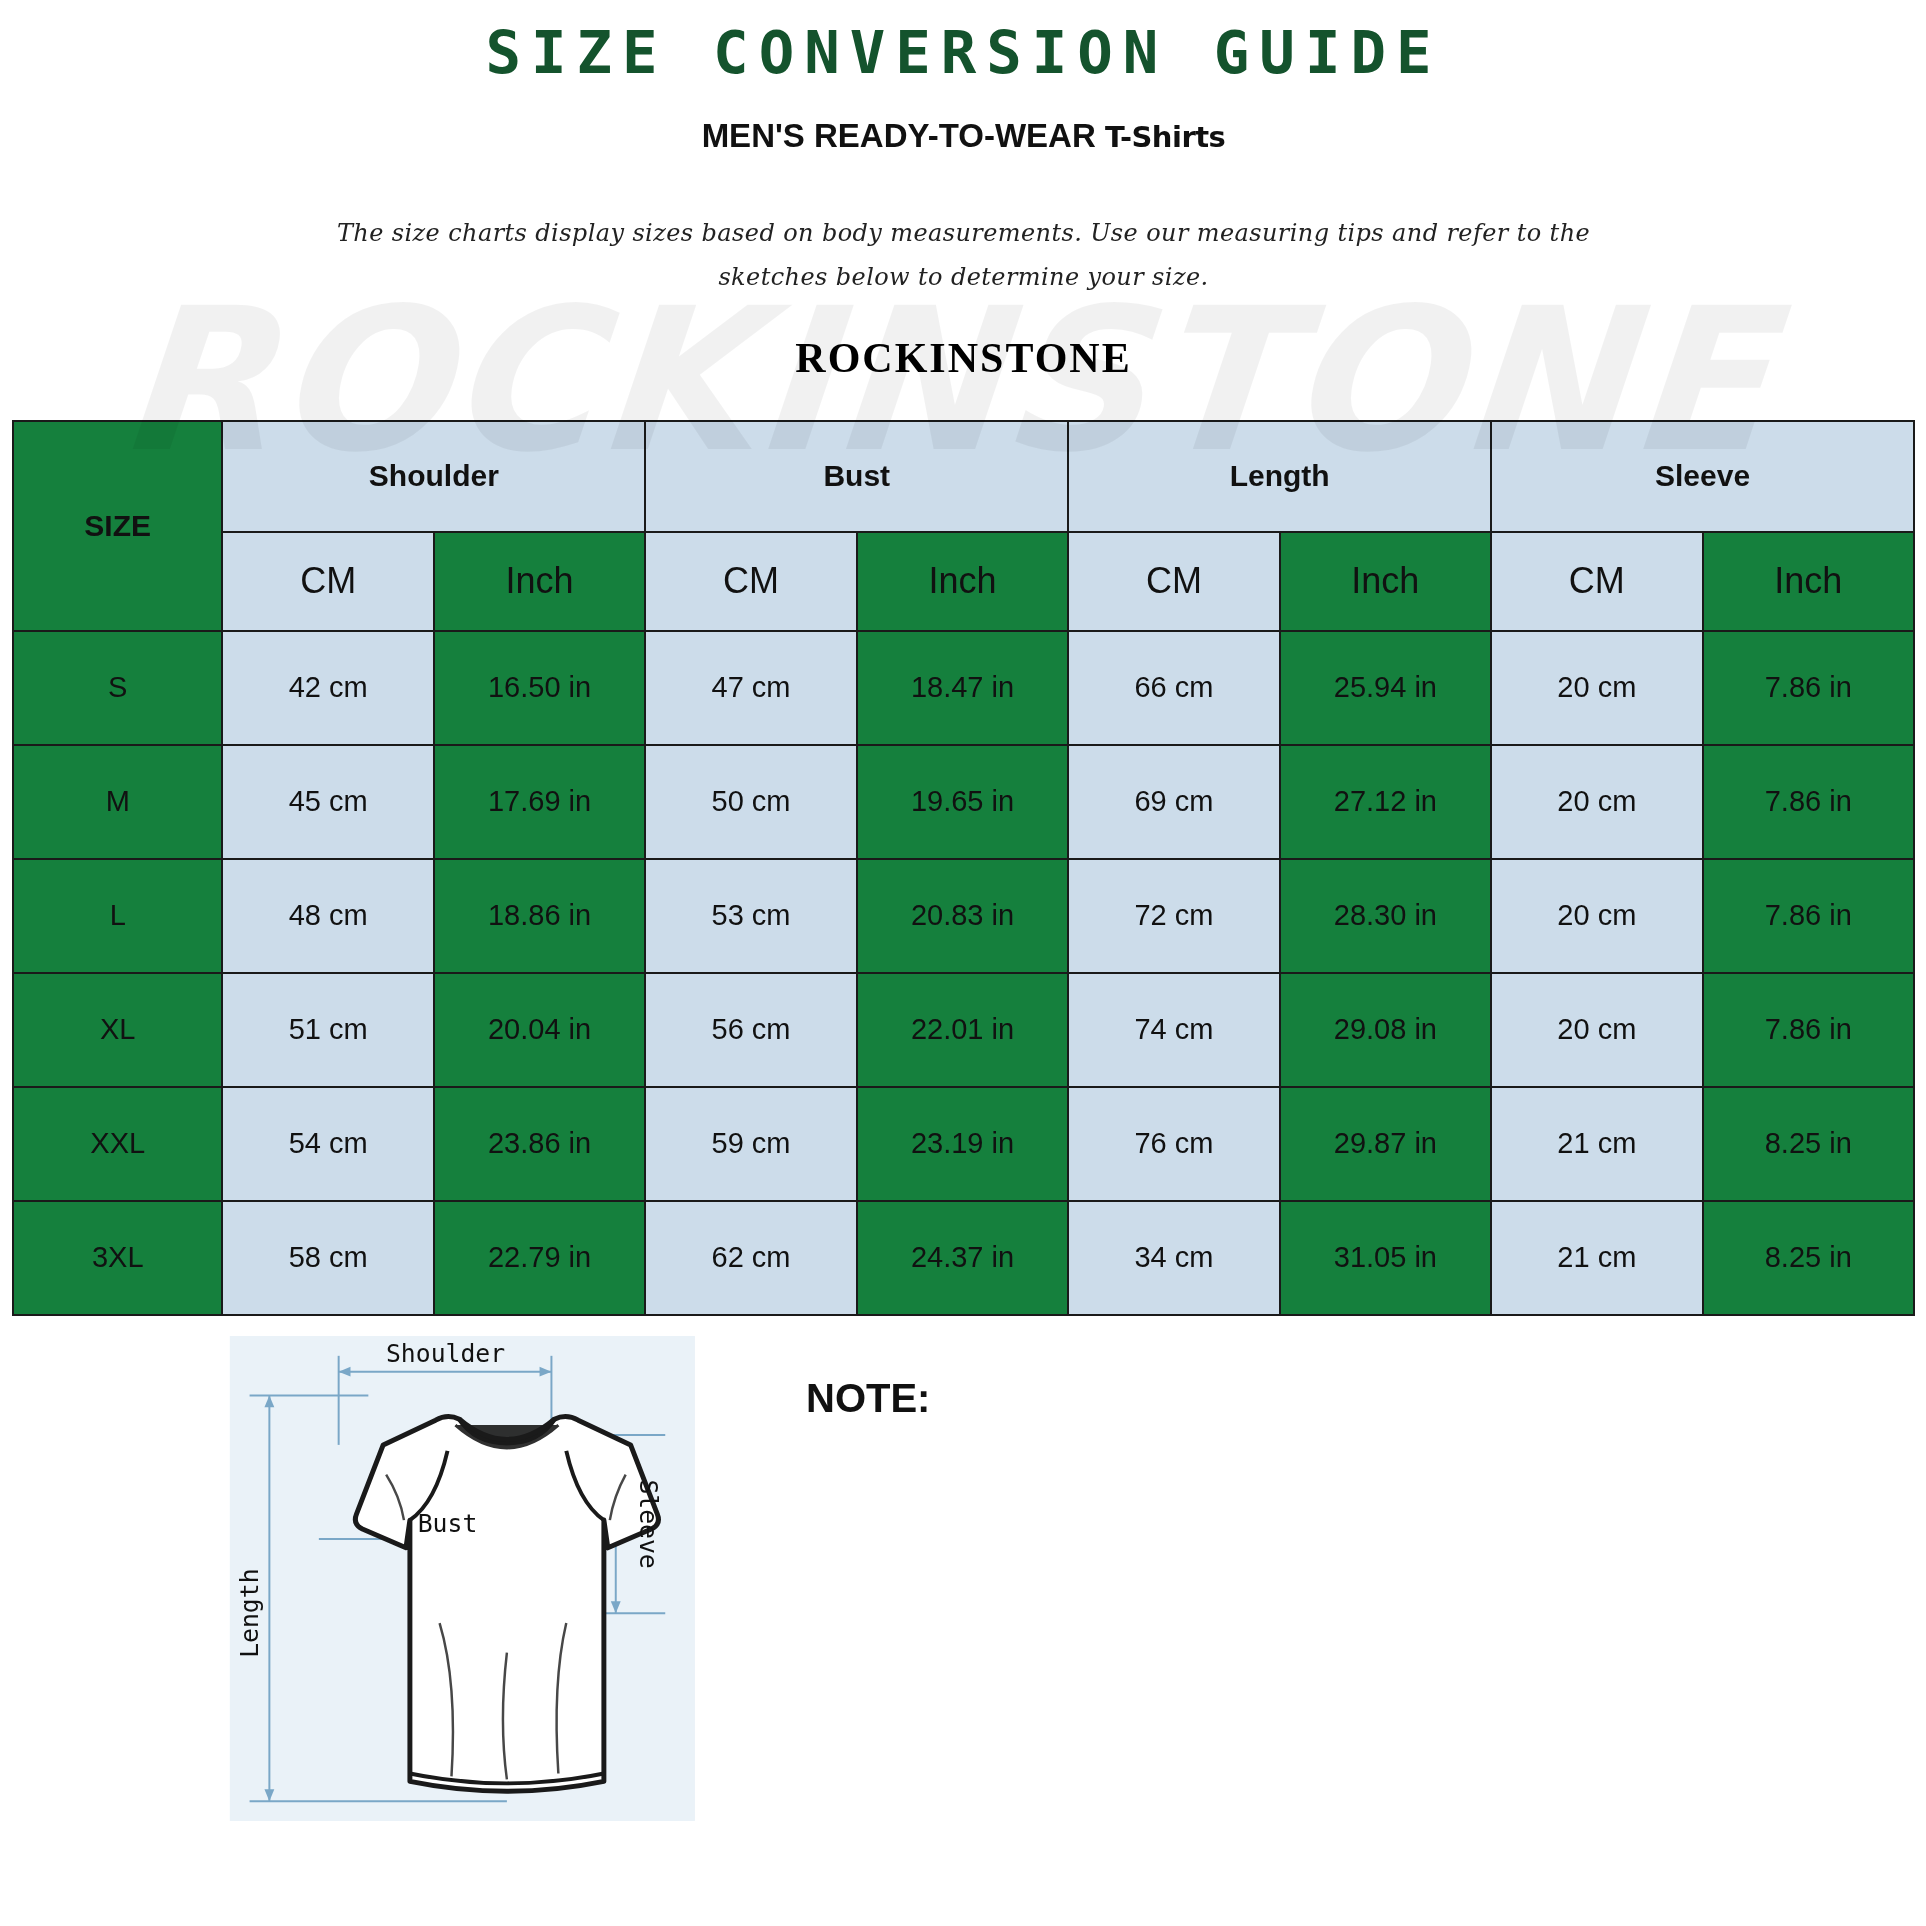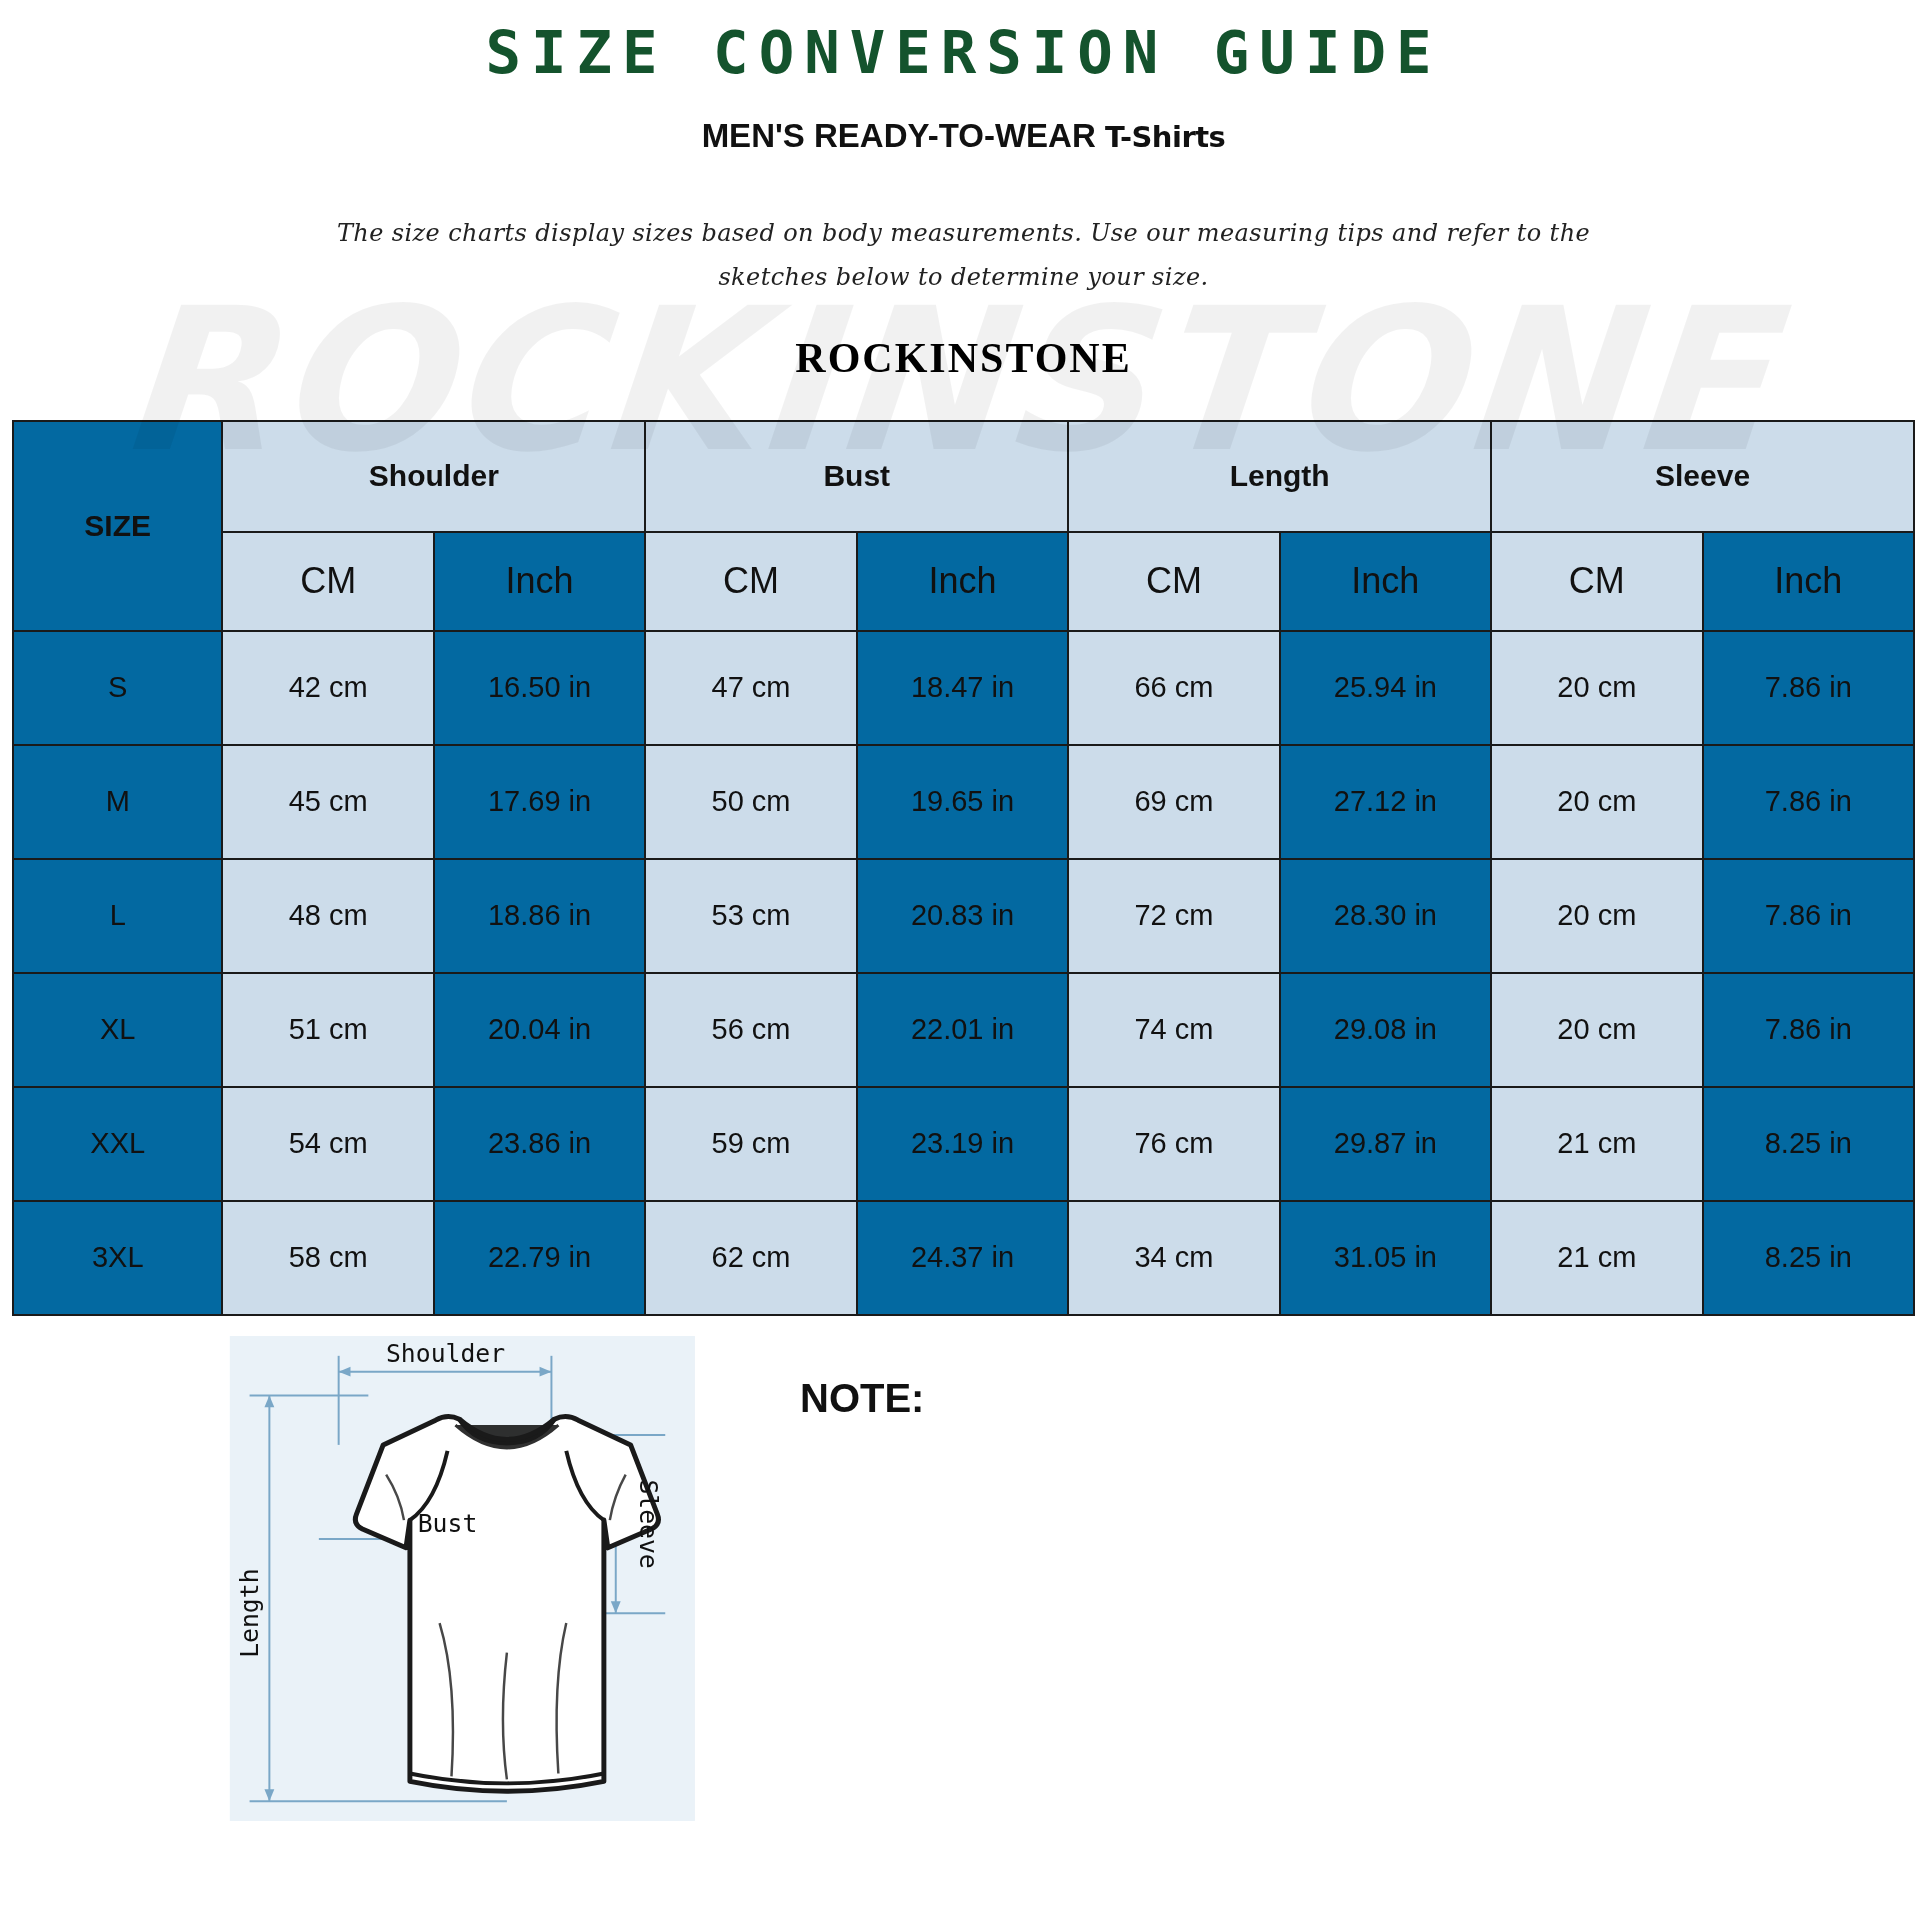--- a/index.html
+++ b/index.html
@@ -110,21 +110,21 @@
     height: 95px;
     font-size: 36px;
     font-weight: 400;
   }
   .data-row td {
     height: 110px;
     font-size: 29px;
     font-weight: 400;
   }
   .shade { background: #ccdcea; }
-  .plain { background: #0369a1; }
+  .plain { background: #15803d; }
   .col-size { width: 208px; }
   .col-m { width: 210px; }
 
   
   .bottom {
     position: relative;
     margin-top: 10px;
     height: 515px;
     width: 1903px;
     margin-left: auto;
@@ -135,21 +135,21 @@
   .diagram {
     position: relative;
     width: 574px;
     height: 505px;
     margin-left: 198px;
     flex: none;
   }
   .diagram svg { display: block; }
 
   .note {
-    margin-left: 16px;
+    margin-left: 22px;
     padding-top: 50px;
     flex: 1;
   }
   .note-title {
     font-family: "Liberation Sans", sans-serif;
     font-size: 40px;
     font-weight: 700;
     color: #111;
     margin-bottom: 30px;
   }

